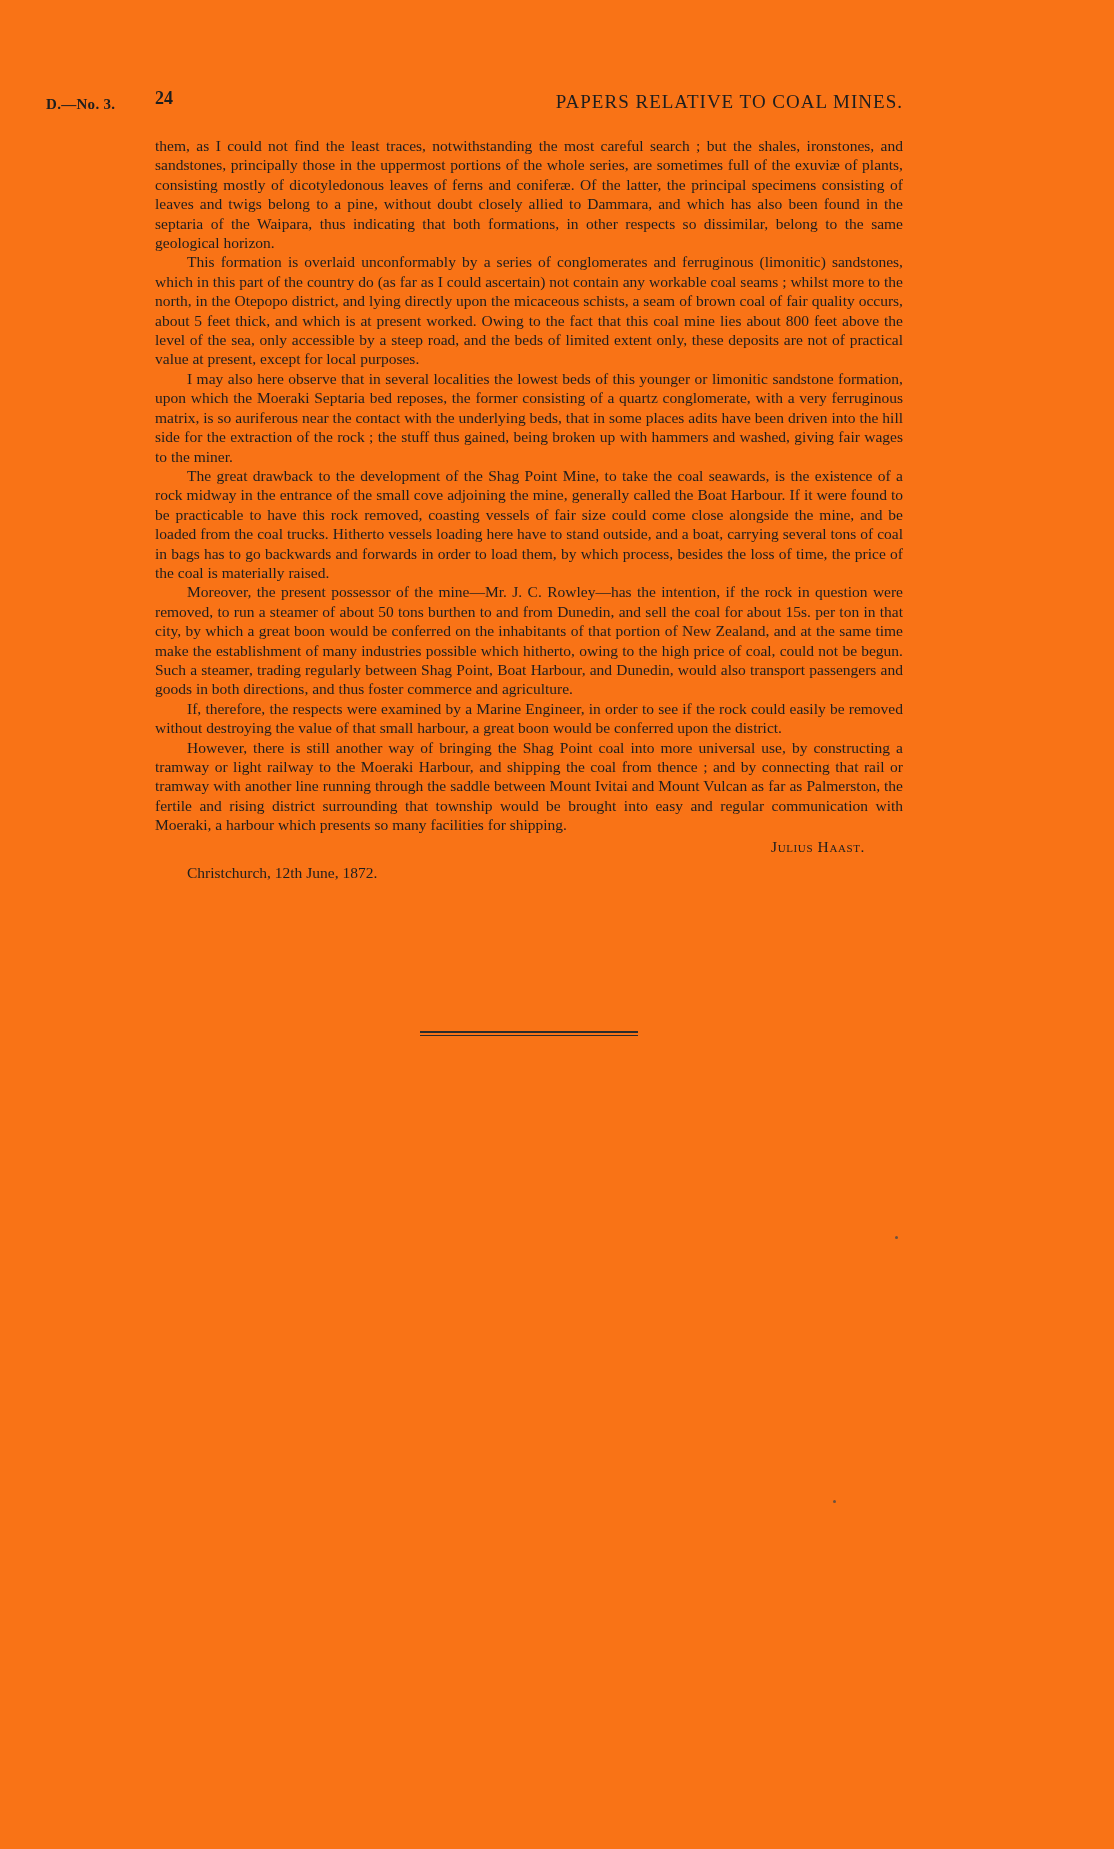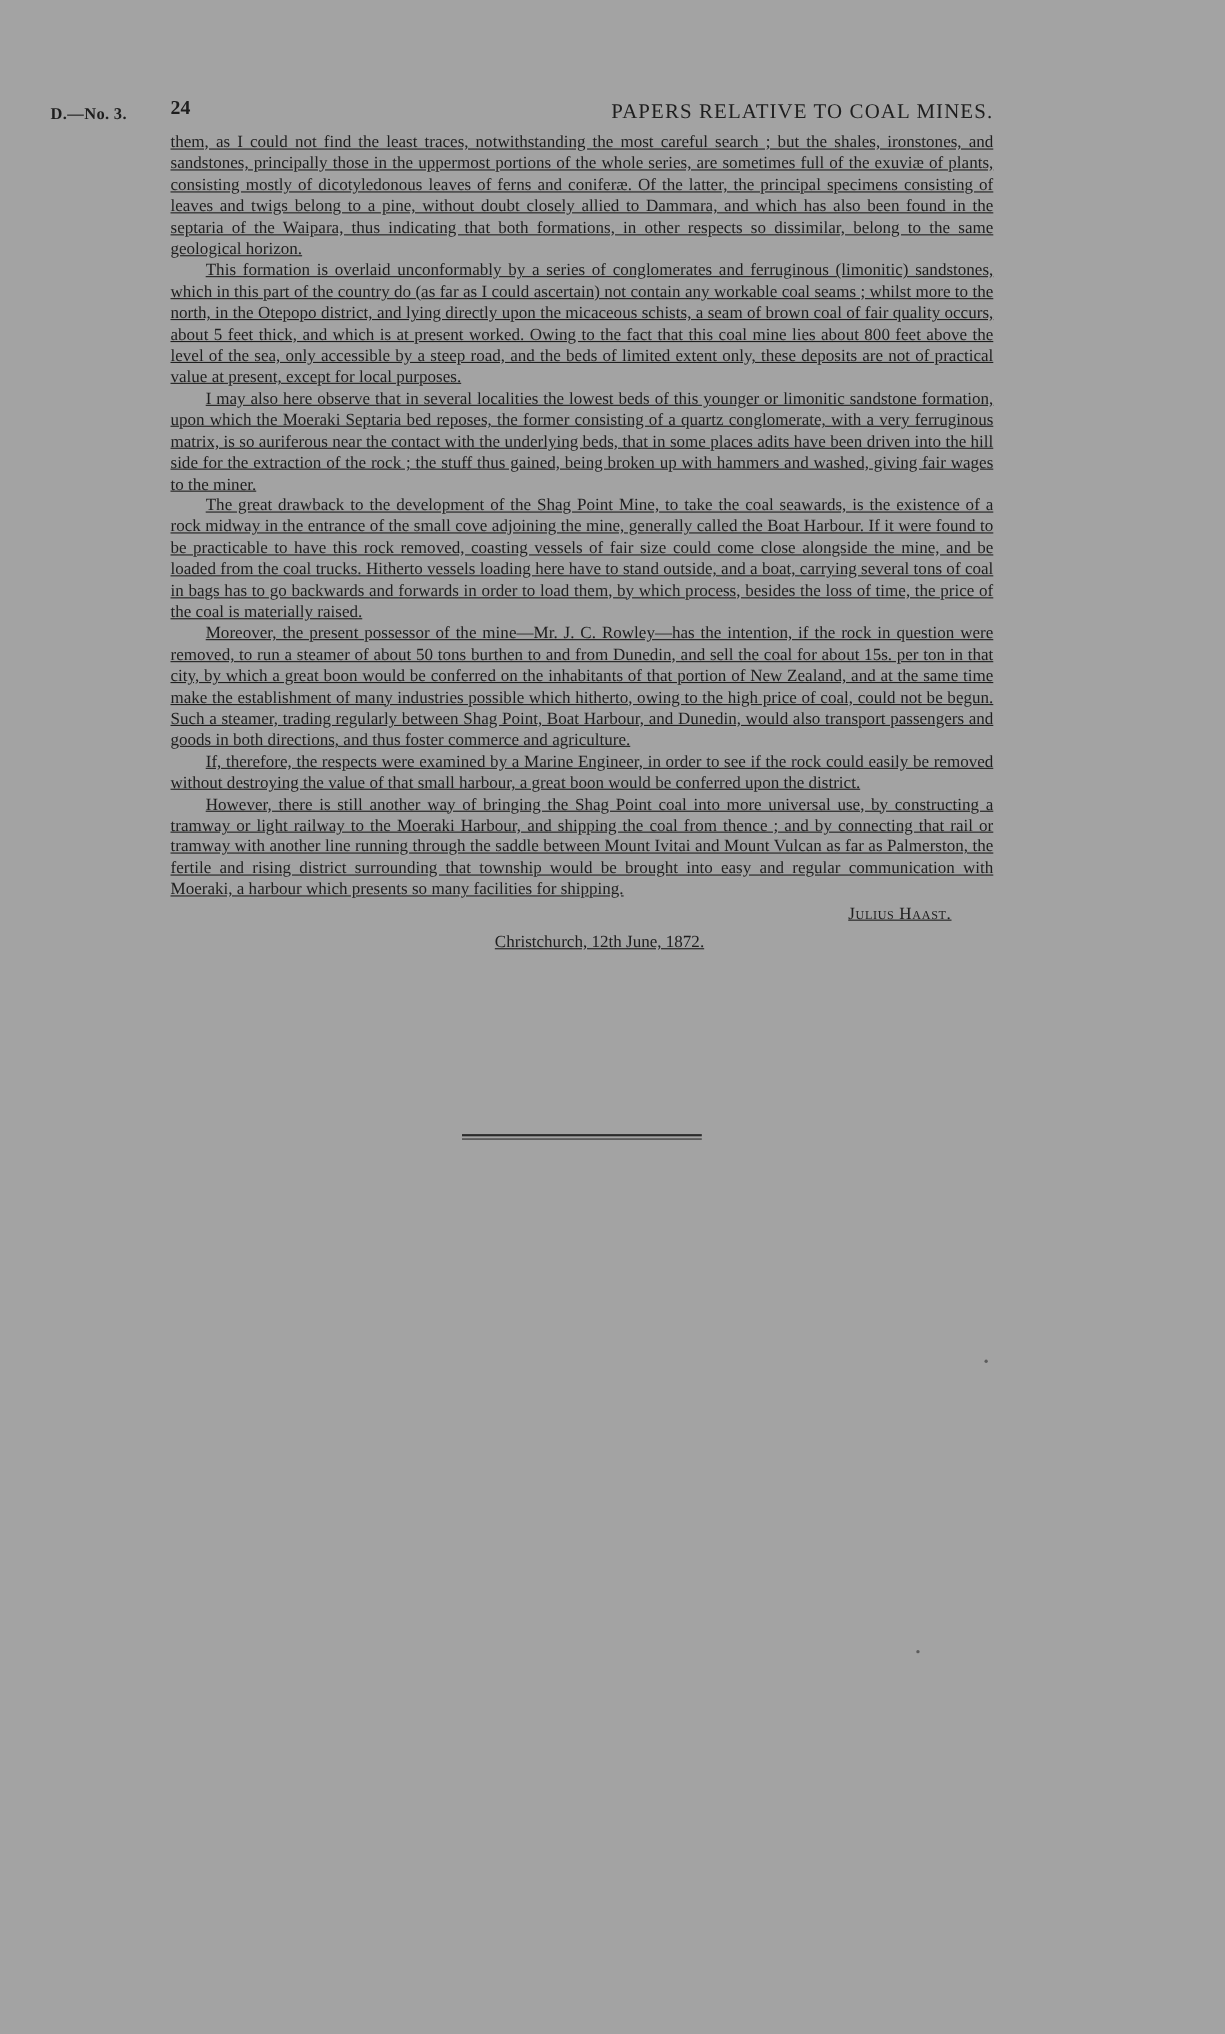--- a/index.html
+++ b/index.html
@@ -5,21 +5,21 @@
   html, body {
     margin: 0;
     padding: 0;
     background: #e9e9e9;
   }
   .page {
     position: relative;
     width: 1114px;
     height: 1849px;
     margin: 0 auto;
-    background: #a3a3a3;
+    background: #f97316;
     color: #1e1e1e;
     font-family: "Liberation Serif", "DejaVu Serif", serif;
     overflow: hidden;
   }
   
   .doc-ref {
     position: absolute;
     left: 46px;
     top: 96px;
     font-size: 15px;
@@ -43,26 +43,25 @@
     text-align: right;
     font-size: 19px;
     font-weight: normal;
     letter-spacing: 1px;
     white-space: nowrap;
   }
   
   .body-text {
     position: absolute;
     left: 155px;
-    top: 120px;
+    top: 136px;
     width: 748px;
     font-size: 15.5px;
     line-height: 19.4px;
     text-align: justify;
-    text-decoration: underline;
   }
   .body-text p {
     margin: 0;
     text-indent: 32px;
   }
   .body-text p.no-indent {
     text-indent: 0;
   }
   .section-heading {
     margin: 5px 0 4px 0;
@@ -75,21 +74,21 @@
   .signature {
     margin-top: 2px;
     text-align: right;
     padding-right: 38px;
     font-variant: small-caps;
     letter-spacing: 0.6px;
   }
   .dateline {
     margin-top: 7px;
     text-indent: 32px;
-    text-align: center;
+    text-align: left;
   }
   
   .end-rule {
     position: absolute;
     left: 420px;
     top: 1031px;
     width: 218px;
     height: 2px;
     border-top: 2px solid #2c2c2c;
     border-bottom: 1px solid #2c2c2c;

